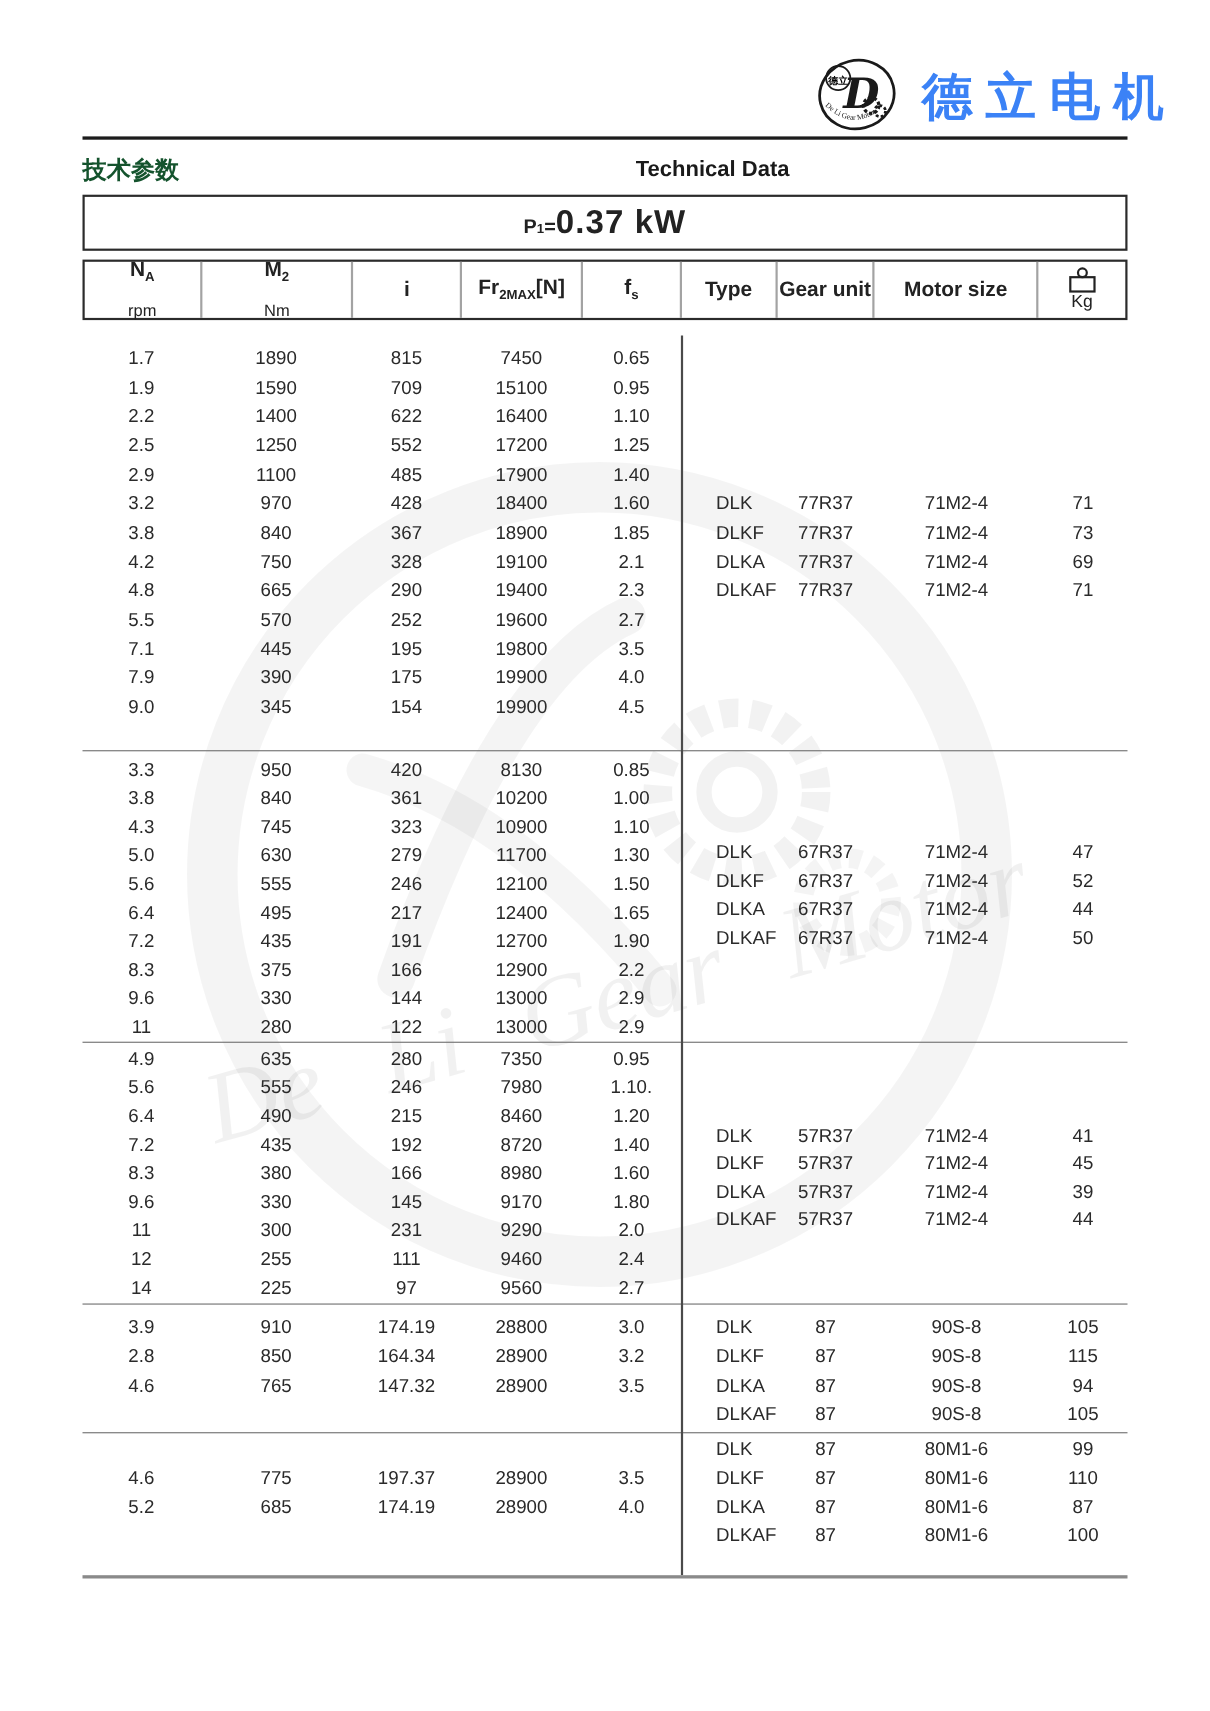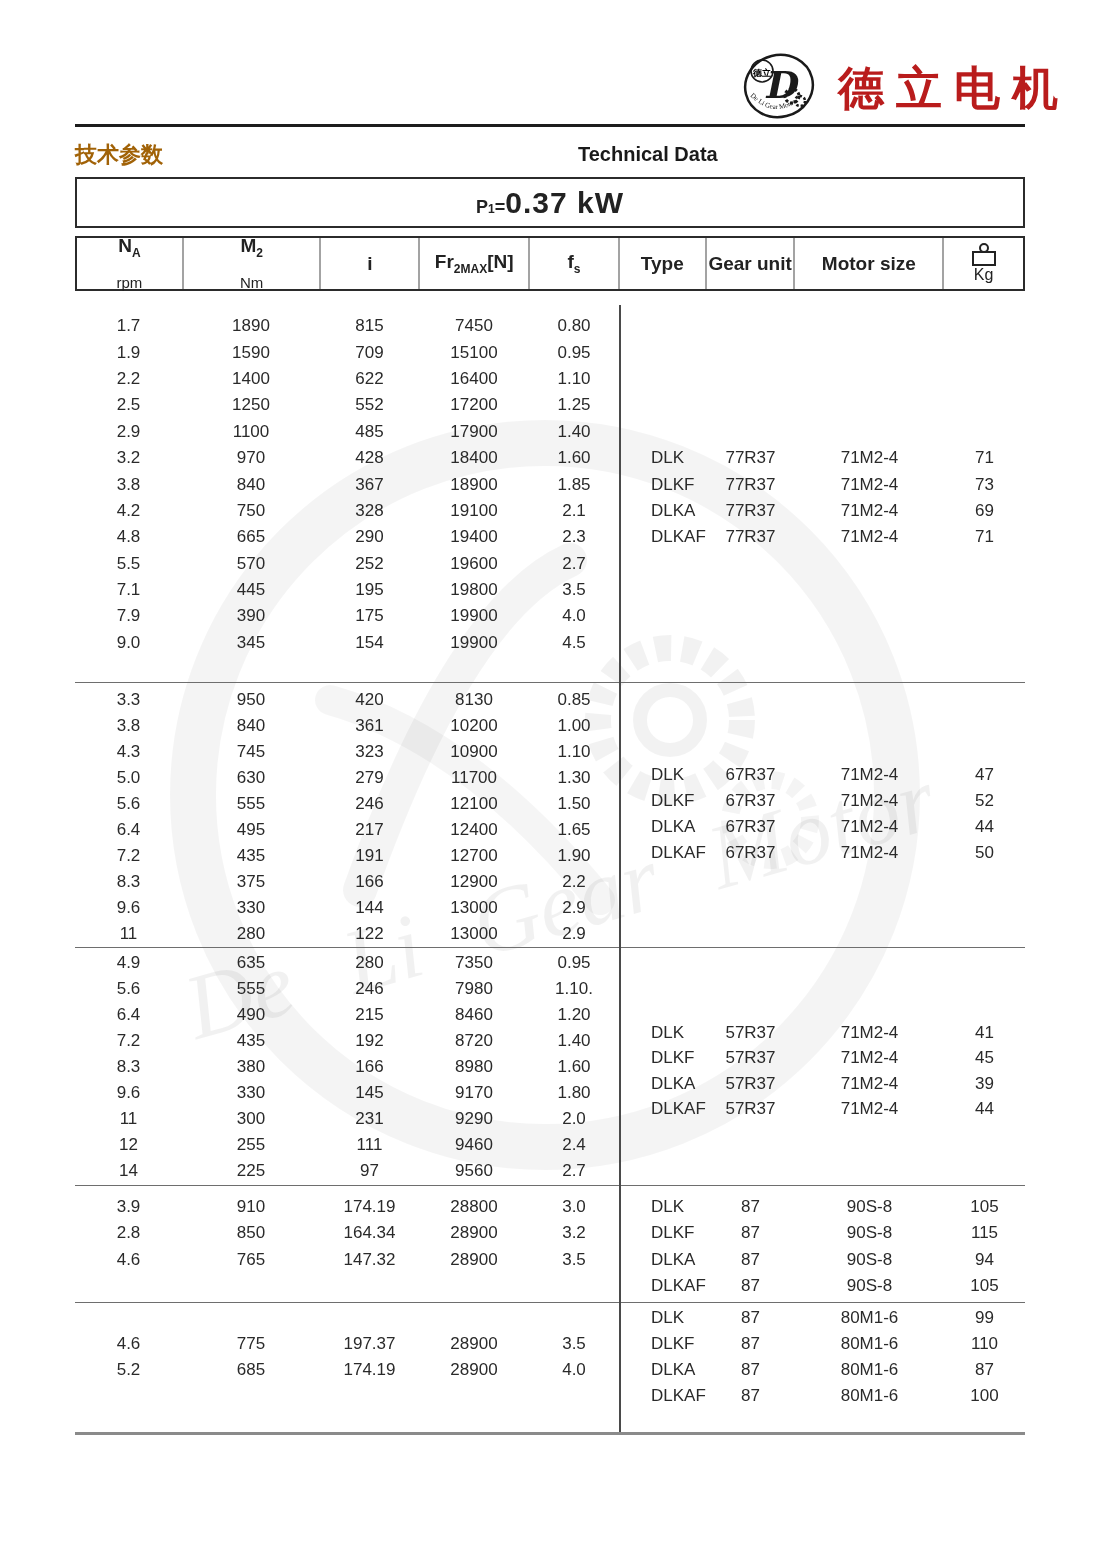--- a/index.html
+++ b/index.html
@@ -13,23 +13,23 @@
   .wm-text { left:90px; top:850px; width:940px; text-align:center;
              font-family:"Liberation Serif", serif; font-style:italic;
              font-size:92px; color:rgba(0,0,0,0.055); transform:rotate(-16deg);
              word-spacing:34px; white-space:nowrap; }
   .wm-svg { left:240px; top:470px; }
 
   
   .logo-badge { position:absolute; left:742px; top:50px; width:74px; height:74px; }
   .brand-cn { position:absolute; left:838px; top:58px; width:200px;
               font-family:"DejaVu Serif", serif; font-weight:bold; font-size:46px;
-              letter-spacing:12px; white-space:nowrap; color:#b91c1c; }
+              letter-spacing:12px; white-space:nowrap; color:#3b82f6; }
   .top-rule { position:absolute; left:75px; top:124px; width:950px; height:3px; background:#1c1c1c; }
-  .sec-cn { position:absolute; left:75px; top:140px; font-size:22px; font-weight:bold; color:#a16207; }
+  .sec-cn { position:absolute; left:75px; top:140px; font-size:22px; font-weight:bold; color:#14532d; }
   .sec-en { position:absolute; left:578px; top:143px; font-size:20px; font-weight:bold; color:#1a1a1a; }
 
   .p1-box { position:absolute; left:75px; top:177px; width:950px; height:51px;
             border:2px solid #2b2b2b; display:flex; align-items:center; justify-content:center; }
   .p1-line { display:flex; align-items:baseline; }
   .p1-pre { font-size:18px; font-weight:bold; }
   .p1-sub { font-size:12px; font-weight:bold; }
   .p1-val { font-size:30px; font-weight:bold; letter-spacing:1px; }
 
   
@@ -146,21 +146,21 @@
   </div>
 
   <div class="tbody">
     <div class="tgroup" style="height: 383px;">
       <div class="left-rows" style="top: 13px;">
           <div class="brow" style="height: 26.4px;">
             <div class="bcell c0">1.7</div>
             <div class="bcell c1">1890</div>
             <div class="bcell c2">815</div>
             <div class="bcell c3">7450</div>
-            <div class="bcell c4">0.80</div>
+            <div class="bcell c4">0.65</div>
           </div>
           <div class="brow" style="height: 26.4px;">
             <div class="bcell c0">1.9</div>
             <div class="bcell c1">1590</div>
             <div class="bcell c2">709</div>
             <div class="bcell c3">15100</div>
             <div class="bcell c4">0.95</div>
           </div>
           <div class="brow" style="height: 26.4px;">
             <div class="bcell c0">2.2</div>

